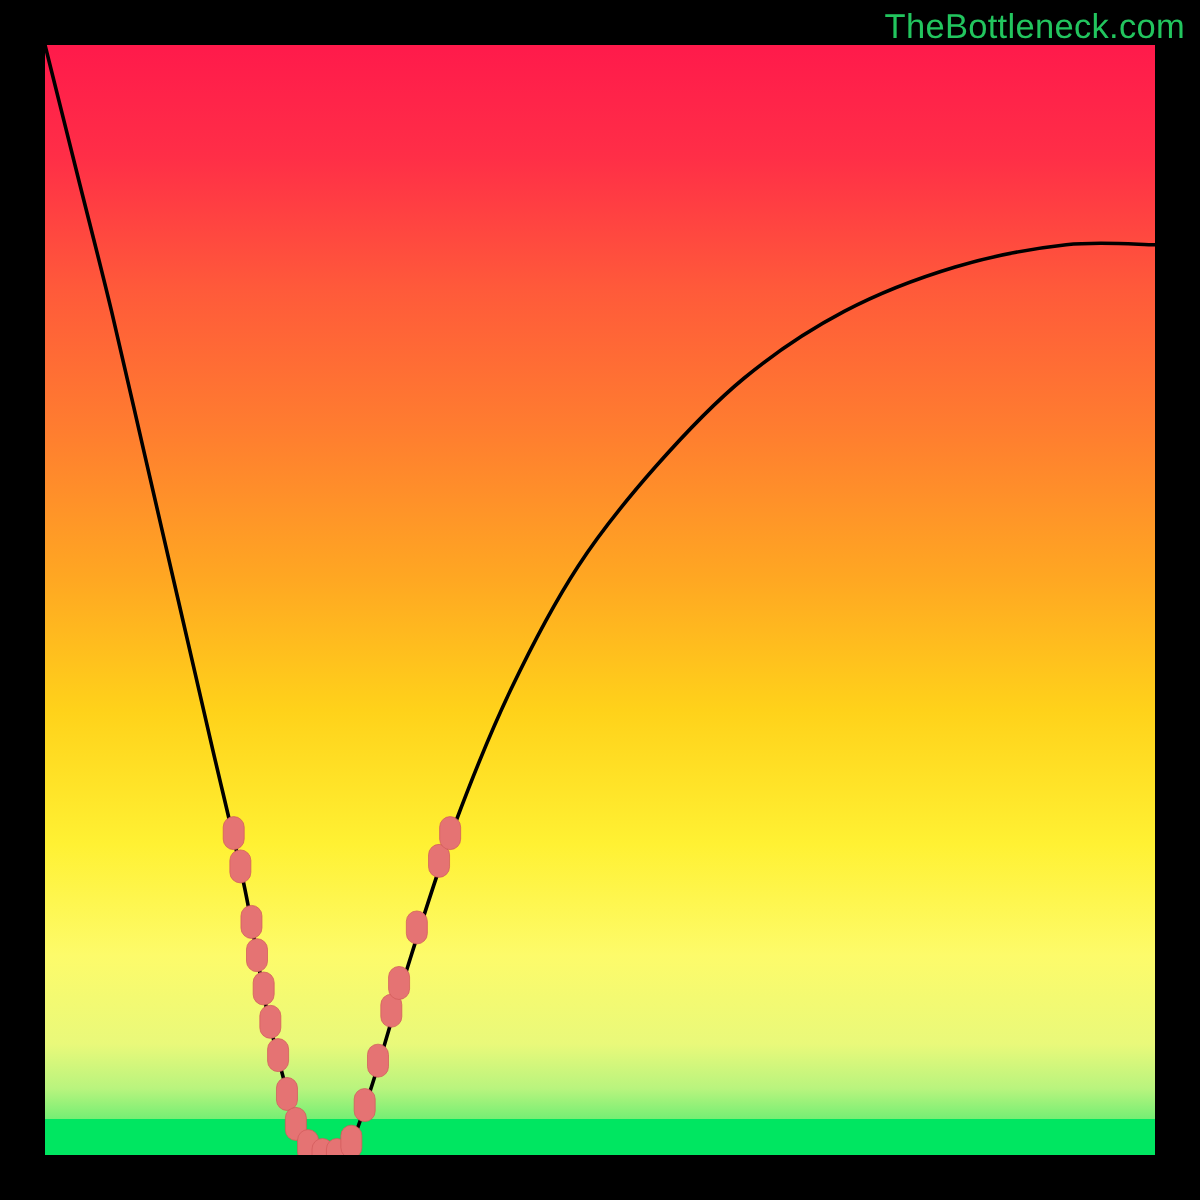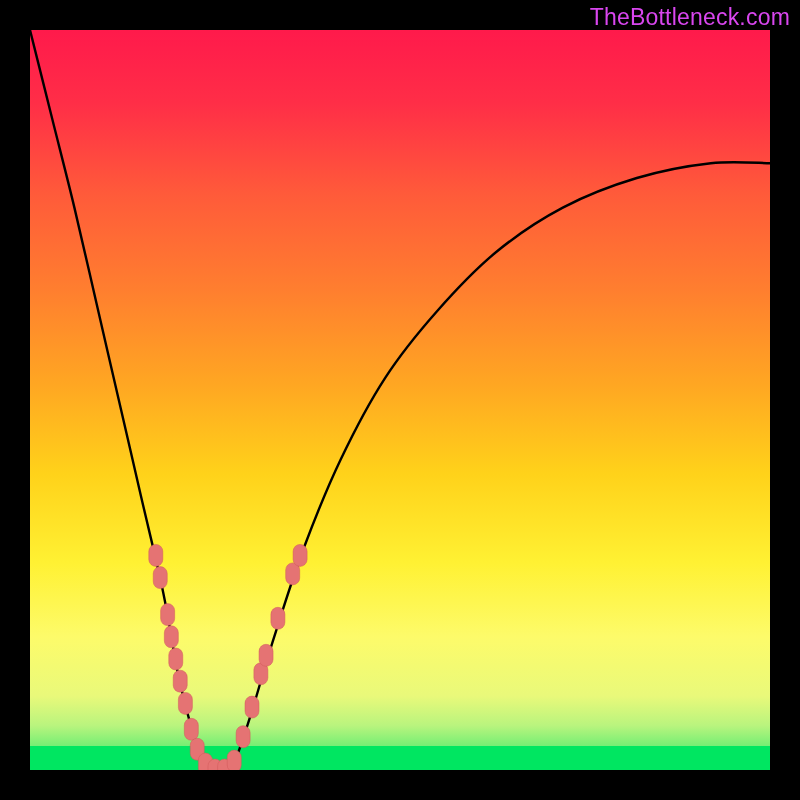--- a/index.html
+++ b/index.html
@@ -39,21 +39,21 @@
   svg.curve-layer {
     position: absolute;
     inset: 0;
     width: 740px;
     height: 740px;
   }
   .watermark {
     position: absolute;
     top: 4px;
     right: 10px;
-    color: #d946ef;
+    color: #22c55e;
     font-size: 23px;
     font-weight: 500;
     letter-spacing: 0.2px;
   }
 </style>
 </head>
 <body>
 
 <div class="frame">
   <div class="plot">

